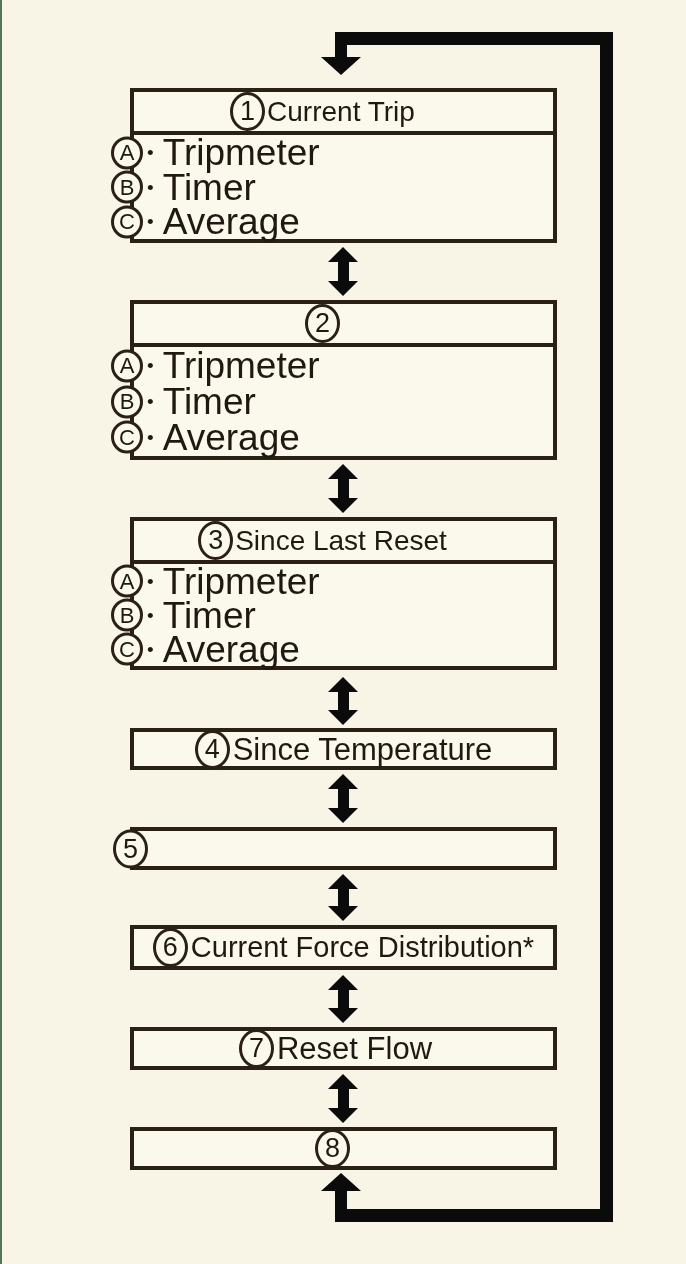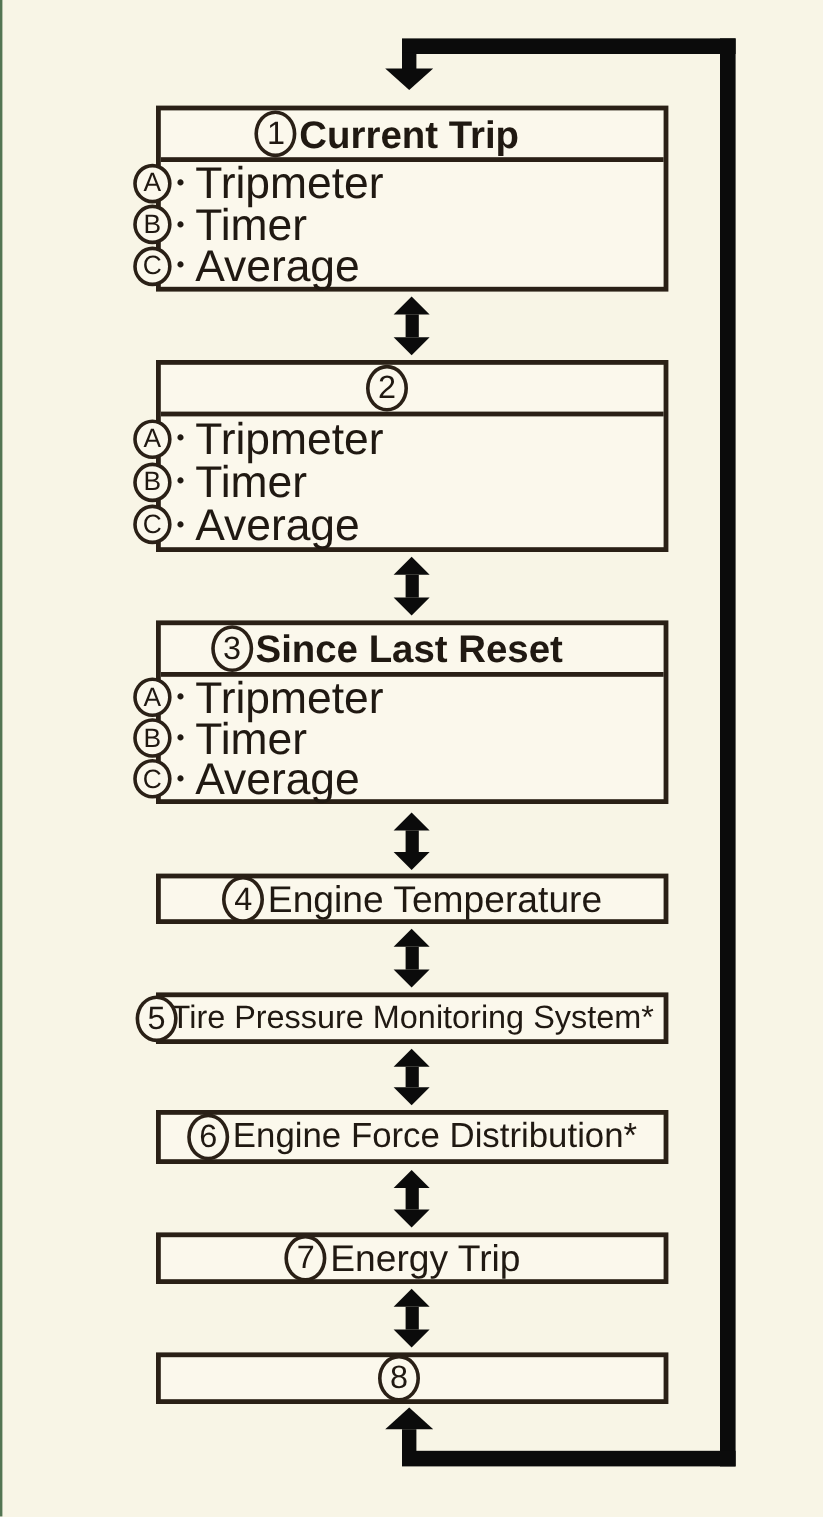--- a/index.html
+++ b/index.html
@@ -33,21 +33,21 @@
   .varrow .tri-up{width:0;height:0;border-left:15px solid transparent;border-right:15px solid transparent;border-bottom:15px solid var(--loop-line);}
   .varrow .tri-down{width:0;height:0;border-left:15px solid transparent;border-right:15px solid transparent;border-top:15px solid var(--loop-line);}
   .varrow .shaft{width:11px;flex:1;background:var(--loop-line);}
 
   
   .node{position:absolute;left:130px;width:427px;box-sizing:border-box;
         background:var(--box-fill);border:4px solid var(--box-border);}
   .node-header{height:43px;box-sizing:border-box;border-bottom:4px solid var(--box-border);
         display:flex;align-items:center;justify-content:center;gap:2px;padding-right:42px;}
   .node-title{white-space:nowrap;line-height:1;}
-  .title-bold{font-weight:bold;font-size:32px;}
+  .title-bold{font-weight:normal;font-size:28px;}
   .node-body{display:flex;flex-direction:column;justify-content:space-evenly;height:calc(100% - 43px);}
   .sub-item{position:relative;display:flex;align-items:center;height:34px;padding-left:13px;}
   .sub-label{font-size:37px;line-height:1;white-space:nowrap;}
   .bullet{font-size:19px;margin-right:9px;line-height:1;}
 
   .node-single{display:flex;align-items:center;justify-content:center;gap:3px;}
 
   .numcircle{display:inline-flex;align-items:center;justify-content:center;flex:0 0 auto;
     width:29px;height:33px;border:3px solid var(--box-border);border-radius:50%;
     background:var(--box-fill);font-size:27px;line-height:1;}
@@ -190,34 +190,33 @@
       <div class="sub-item">
         <span class="lettercircle">C</span>
         <span class="bullet">•</span>
         <span class="sub-label">Average</span>
       </div>
     </div>
   </div>
 
   <div class="node node-single n4">
     <span class="numcircle">4</span>
-    <span class="node-title">Engine Temperature</span>
+    <span class="node-title">Since Temperature</span>
   </div>
 
   <div class="node node-single n5">
     <span class="numcircle circle-outside">5</span>
-    <span class="node-title">Tire Pressure Monitoring System*</span>
   </div>
 
   <div class="node node-single n6">
     <span class="numcircle">6</span>
-    <span class="node-title">Engine Force Distribution*</span>
+    <span class="node-title">Current Force Distribution*</span>
   </div>
 
   <div class="node node-single n7">
     <span class="numcircle">7</span>
-    <span class="node-title">Energy Trip</span>
+    <span class="node-title">Reset Flow</span>
   </div>
 
   <div class="node node-single n8">
     <span class="numcircle">8</span>
   </div>
 </div>
 
 </body></html>

